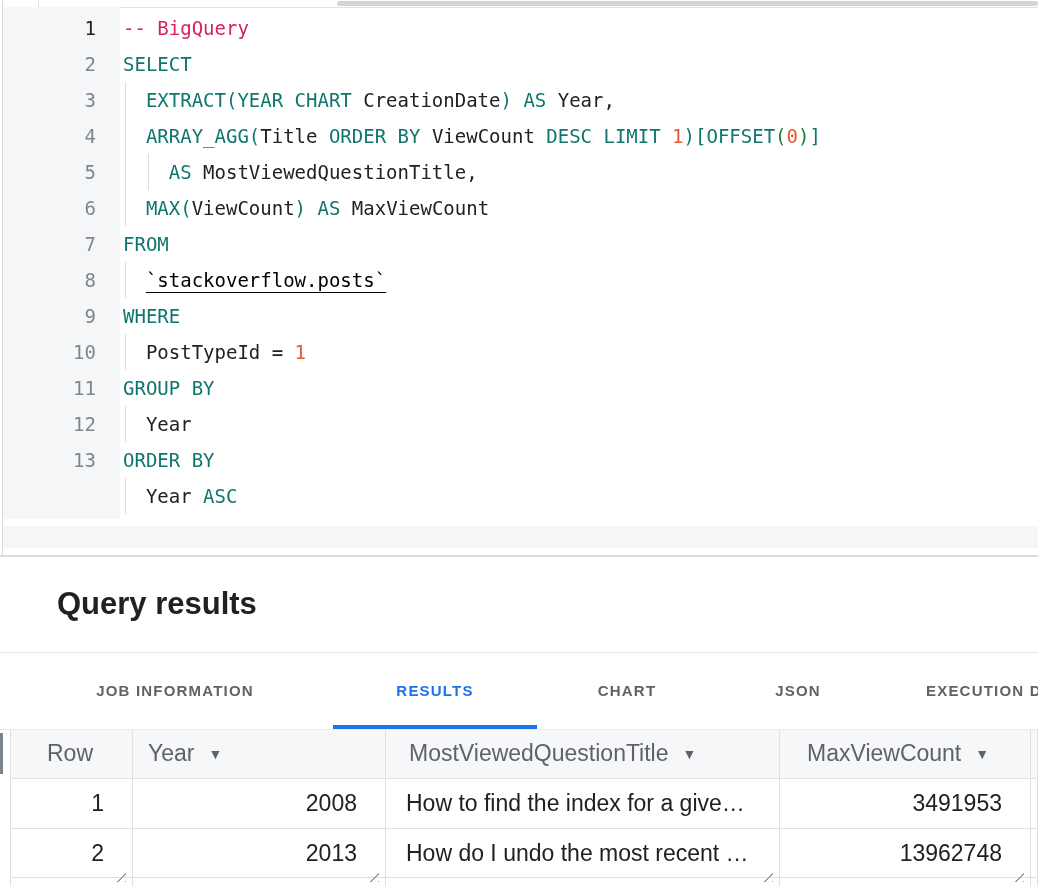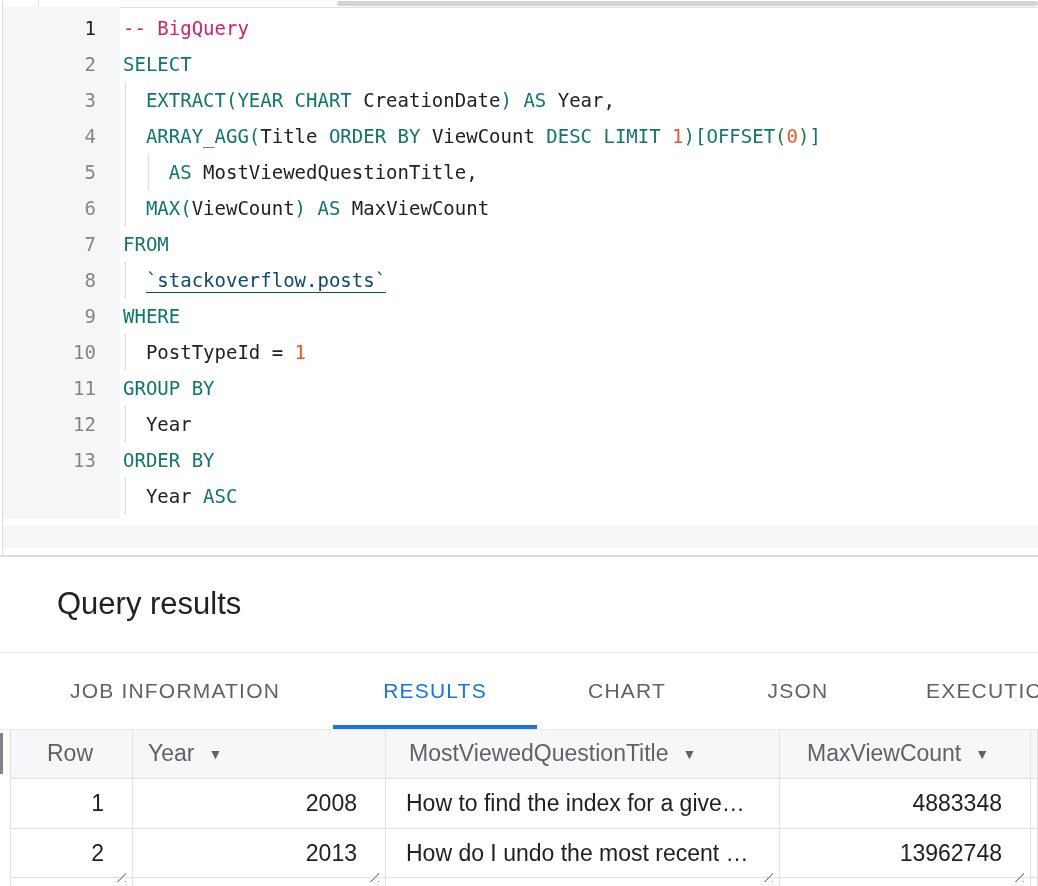--- a/index.html
+++ b/index.html
@@ -19,32 +19,32 @@
   .gutter-line.active{color:#202124;}
   #code{position:absolute;left:120px;top:10px;width:918px;}
   .code-line{position:relative;height:36px;line-height:36px;padding-left:3px;white-space:pre;
              font-family:"DejaVu Sans Mono",monospace;font-size:19px;color:#202124;}
   .indent-guide{position:absolute;top:0;bottom:0;width:0;border-left:1px solid #dcdcdc;}
   .tok.kw{color:#0f766e;}
   .tok.com{color:#d5215c;}
   .tok.num{color:#ea552f;}
   .tok.br2{color:#188038;}
   .tok.id{color:#202124;}
-  .tok.lnk{color:#0c4a6e;text-decoration:underline;text-underline-offset:5px;cursor:pointer;}
+  .tok.lnk{color:#000000;text-decoration:underline;text-underline-offset:5px;cursor:pointer;}
   #editor-bottom-scroll-track{position:absolute;left:3px;top:526px;width:1035px;height:22px;background:#f6f6f6;}
 
   
   #divider-editor-results{position:absolute;left:0;top:555px;width:1038px;height:2px;background:#dadce0;}
-  #query-results-title{position:absolute;left:57px;top:586px;font-size:31px;font-weight:400;color:#202124;}
+  #query-results-title{position:absolute;left:57px;top:586px;font-size:31px;font-weight:700;color:#202124;}
   #divider-title-tabs{position:absolute;left:0;top:652px;width:1038px;height:1px;background:#e4e6e8;}
 
   #tab-bar{position:absolute;left:0;top:653px;width:1038px;height:77px;}
   #tab-bar-border{position:absolute;left:0;top:76px;width:1038px;height:1px;background:#e8eaed;}
   .tab{position:absolute;top:0;height:76px;line-height:76px;text-align:center;
-       font-size:21px;font-weight:400;letter-spacing:1.2px;color:#5f6368;cursor:pointer;
+       font-size:15px;font-weight:700;letter-spacing:1.2px;color:#5f6368;cursor:pointer;
        white-space:nowrap;overflow:hidden;}
   .tab.active{color:#1a73e8;}
   .tab-underline{position:absolute;left:0;bottom:0;width:100%;height:4px;background:#1a73e8;}
   #tab-job-information{left:30px;width:290px;}
   #tab-results{left:333px;width:204px;}
   #tab-chart{left:572px;width:110px;}
   #tab-json{left:753px;width:90px;}
   #tab-execution-details{left:926px;width:112px;text-align:left;}
 
   
@@ -143,21 +143,21 @@
       <div class="resize-handle" style="left: 113px;"></div>
       <div class="hcell c2"><span>Year</span><span class="sort-icon">▼</span></div>
       <div class="resize-handle" style="left: 366px;"></div>
       <div class="hcell c3"><span>MostViewedQuestionTitle</span><span class="sort-icon">▼</span></div>
       <div class="resize-handle" style="left: 760px;"></div>
       <div class="hcell c4"><span>MaxViewCount</span><span class="sort-icon">▼</span></div>
       <div class="resize-handle" style="left: 1011px;"></div>
       <div class="cell c1 right" style="top: 48px;">1</div>
       <div class="cell c2 right" style="top: 48px;">2008</div>
       <div class="cell c3 left" style="top: 48px;">How to find the index for a give…</div>
-      <div class="cell c4 right" style="top: 48px;">4883348</div>
+      <div class="cell c4 right" style="top: 48px;">3491953</div>
       <div class="cell c1 right" style="top: 98px;">2</div>
       <div class="cell c2 right" style="top: 98px;">2013</div>
       <div class="cell c3 left" style="top: 98px;">How do I undo the most recent …</div>
       <div class="cell c4 right" style="top: 98px;">13962748</div>
     </div>
   <div id="left-scrollbar-fragment"></div>
 
 </div>
 
 </body></html>

